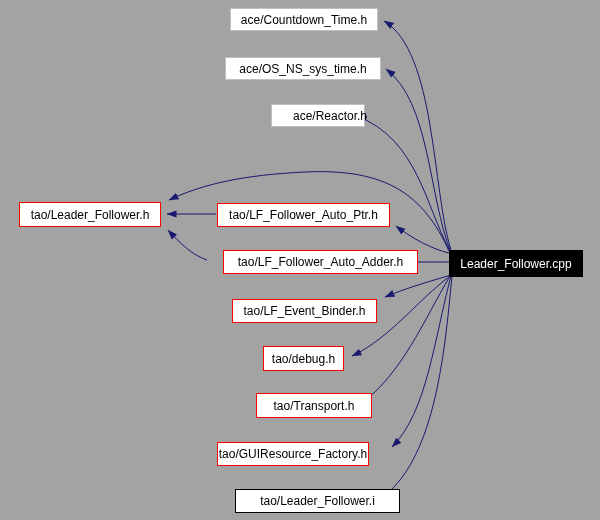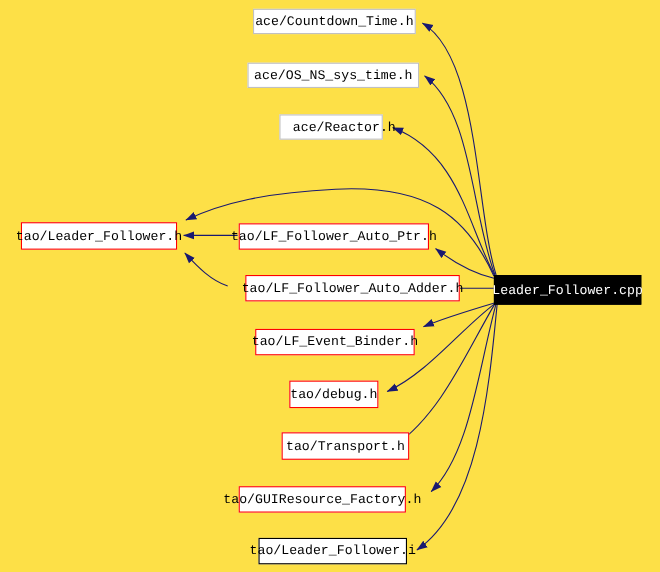--- a/index.html
+++ b/index.html
@@ -1,21 +1,21 @@
 <!DOCTYPE html>
 <html><head>
 <meta charset="utf-8">
 <style>
   html, body { margin: 0; padding: 0; background: #ffffff; }
   #graph {
     position: relative;
     width: 600px;
     height: 520px;
-    background: #fde047;
-    font-family: Liberation Mono, monospace;
+    background: #a3a3a3;
+    font-family: Liberation Sans, sans-serif;
     overflow: hidden;
   }
   #edges {
     position: absolute;
     left: 0; top: 0;
     width: 600px; height: 520px;
   }
   .node {
     position: absolute;
     display: flex;
@@ -64,33 +64,33 @@
       <path d="M450,276 C424,320 401,376 359,405" marker-end="url(#arrow)"></path>
       <path d="M451,276 C434,340 427,412 392,447" marker-end="url(#arrow)"></path>
       <path d="M452,276 C444,360 434,462 379,500" marker-end="url(#arrow)"></path>
     </g>
   </svg>
 
   <div class="node gray" style="left:230px; top:8px;   width:148px; height:23px;">ace/Countdown_Time.h</div>
 
   <div class="node gray" style="left:225px; top:57px;  width:156px; height:23px;">ace/OS_NS_sys_time.h</div>
 
-  <div class="node gray" style="left:254px; top:104px; width:94px;  height:23px;padding-left:24px;">ace/Reactor.h</div>
+  <div class="node gray" style="left:271px; top:104px; width:94px;  height:23px;padding-left:24px;">ace/Reactor.h</div>
 
   <div class="node red" style="left:19px;  top:202px; width:142px; height:25px;">tao/Leader_Follower.h</div>
 
   <div class="node red" style="left:217px; top:203px; width:173px; height:24px;">tao/LF_Follower_Auto_Ptr.h</div>
 
   <div class="node red" style="left:207px; top:250px; width:195px; height:24px;margin-left:16px;">tao/LF_Follower_Auto_Adder.h</div>
 
   <div class="node main" style="left:449px; top:250px; width:134px; height:27px;">Leader_Follower.cpp</div>
 
   <div class="node red" style="left:263px; top:346px; width:81px;  height:25px;">tao/debug.h</div>
 
   <div class="node red" style="left:232px; top:299px; width:145px; height:24px;">tao/LF_Event_Binder.h</div>
 
   <div class="node red" style="left:256px; top:393px; width:116px;  height:25px;">tao/Transport.h</div>
 
   <div class="node red" style="left:217px; top:442px; width:152px; height:24px;">tao/GUIResource_Factory.h</div>
 
-  <div class="node black" style="left:235px; top:489px; width:135px; height:24px;">tao/Leader_Follower.i</div>
+  <div class="node black" style="left:235px; top:489px; width:165px; height:24px;">tao/Leader_Follower.i</div>
 
 </div>
 
 </body></html>

